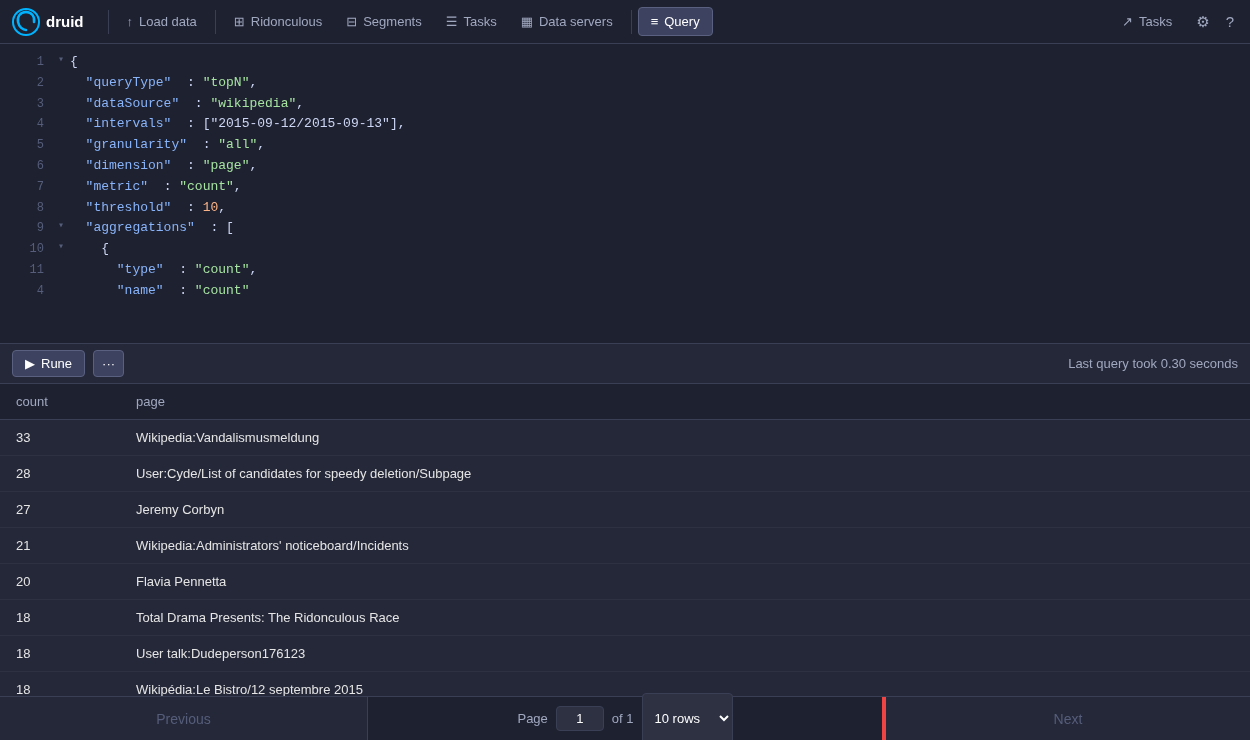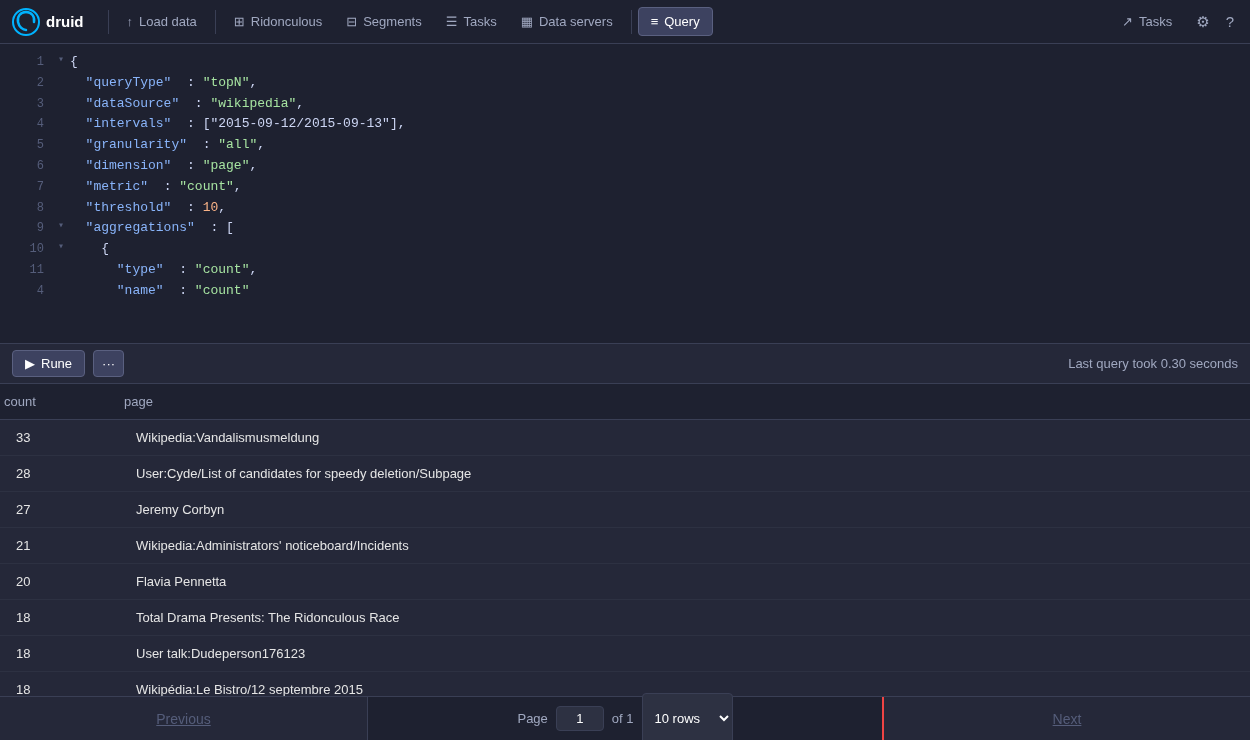--- a/index.html
+++ b/index.html
@@ -49,41 +49,41 @@
       background: #3d4260; border: 1px solid #5a6080; color: #fff;
       border-radius: 4px; padding: 5px 8px; font-size: 13px; cursor: pointer;
     }
     .toolbar-status { margin-left: auto; color: #a0a8c0; font-size: 13px; }
 
     
     .results-area { flex: 1; overflow-y: auto; background: #252839; }
     .results-table { width: 100%; border-collapse: collapse; }
     .results-table thead tr { background: #1e2130; }
     .results-table th {
-      text-align: left; padding: 10px 4px; font-size: 13px;
+      text-align: left; padding: 10px 16px; font-size: 13px;
       color: #a0a8c0; font-weight: 500; border-bottom: 1px solid #3a3f55;
     }
     .results-table td {
       padding: 10px 16px; font-size: 13px; color: #e5e5e5;
       border-bottom: 1px solid #2d3142;
     }
     .col-count { width: 120px; }
 
     
     .pagination {
       display: flex; align-items: center; background: #1e2130;
       border-top: 1px solid #3a3f55; height: 44px; flex-shrink: 0;
     }
     .page-btn {
       flex: 0 0 368px; display: flex; align-items: center; justify-content: center;
       color: #a0a8c0; font-size: 14px; cursor: pointer; height: 100%;
       background: #252839; border: none; border-right: 1px solid #3a3f55;
     }
-    .page-btn:last-child { border-right: none; border-left: 2px solid #ef4444; }
-    .page-btn.disabled { color: #555d7a; cursor: default; text-decoration: underline; }
+    .page-btn:last-child { border-right: none; border-left: 4px solid #ef4444; }
+    .page-btn.disabled { color: #555d7a; cursor: default; }
     .page-center {
       flex: 1; display: flex; align-items: center; justify-content: center;
       gap: 8px; font-size: 13px; color: #a0a8c0;
     }
     .page-input {
       background: #2d3142; border: 1px solid #3a3f55; color: #fff;
       border-radius: 4px; padding: 4px 8px; width: 48px; text-align: center; font-size: 13px;
     }
     .rows-select {
       background: #2d3142; border: 1px solid #3a3f55; color: #fff;

